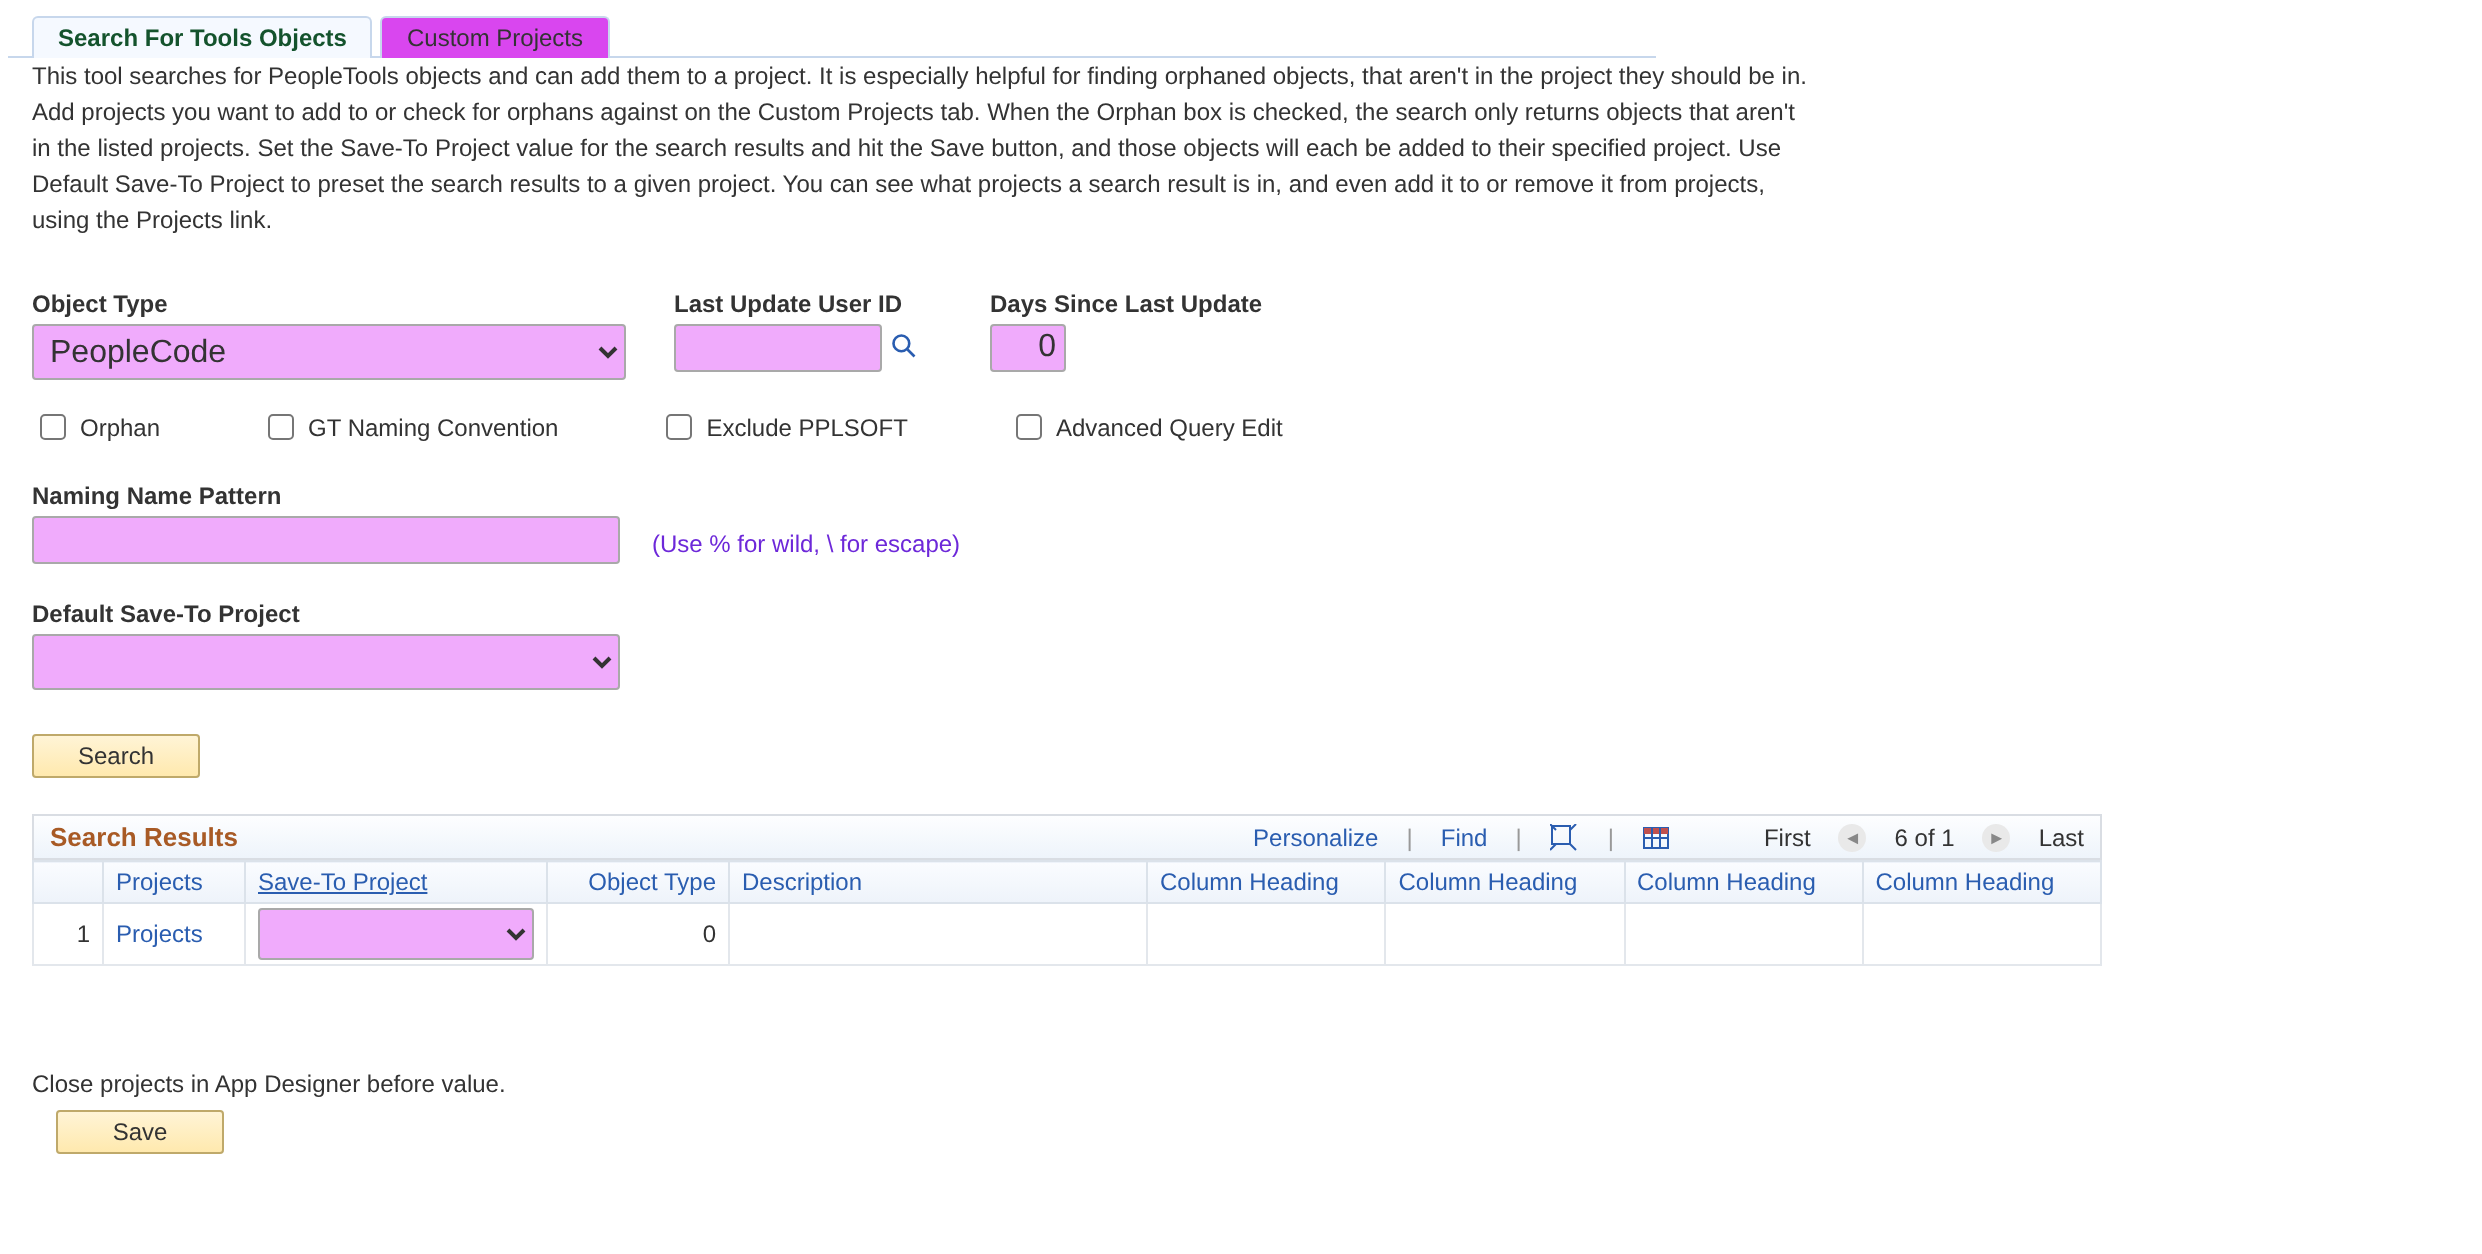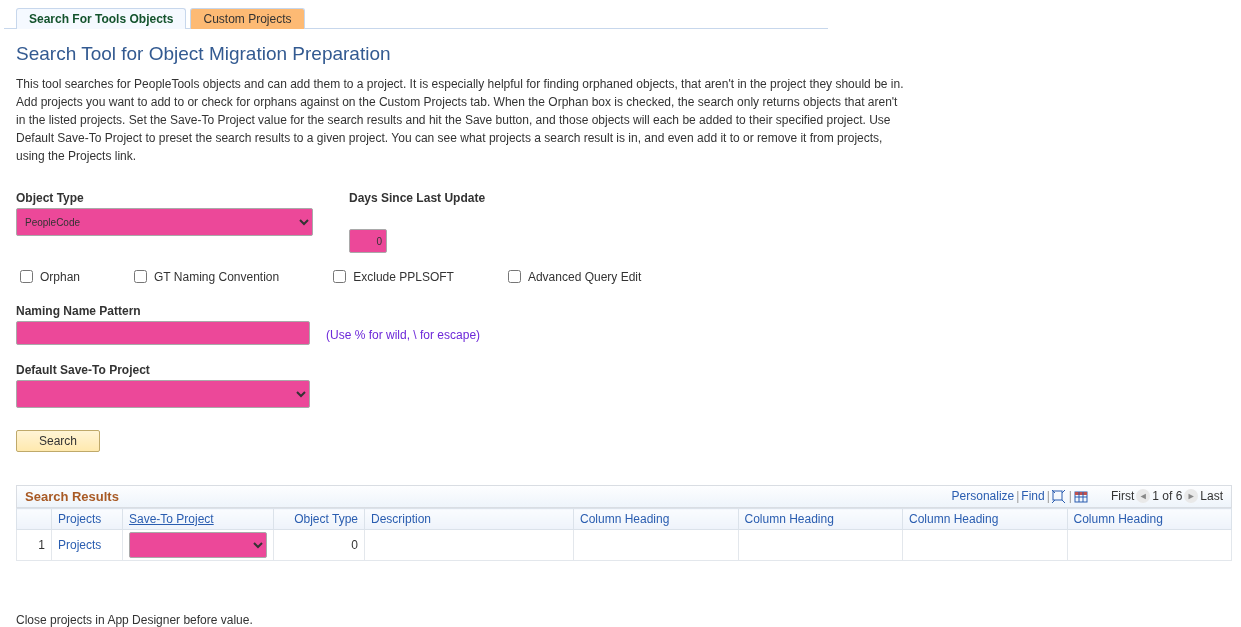--- a/index.html
+++ b/index.html
@@ -23,21 +23,21 @@
     display: flex;
     align-items: flex-end;
     border-bottom: 1px solid #c7d7ec;
     height: 24px;
     padding-left: 12px;
     width: 812px;
   }
   .tab {
     border: 1px solid #c7d7ec;
     border-bottom: none;
-    background: #fdba74;
+    background: #d946ef;
     padding: 3px 12px;
     margin-right: 4px;
     border-radius: 3px 3px 0 0;
     color: #333;
     cursor: pointer;
     position: relative;
     top: 1px;
   }
   .tab.active {
     background: #f5f9ff;
@@ -66,27 +66,27 @@
   }
   .form-row {
     display: flex;
     gap: 24px;
     margin-bottom: 14px;
   }
   .field { display: flex; flex-direction: column; }
   .field-label { font-weight: bold; color: #333; margin-bottom: 3px; }
   select, input[type="text"] {
     font-family: inherit;
-    font-size: 10px;
+    font-size: 16px;
     border: 1px solid #a9a9a9;
     border-radius: 2px;
     padding: 2px 4px;
     height: 18px;
     box-sizing: content-box;
-    background: #ec4899;
+    background: #f0abfc;
     color: #333;
   }
   select { height: 22px; }
   .w-obj-type { width: 287px; }
   .w-user-id { width: 94px; }
   .w-days { width: 28px; text-align: right; }
   .w-pattern { width: 284px; }
   .w-project { width: 284px; }
 
   .lookup-wrap { display: flex; align-items: center; gap: 4px; }
@@ -114,33 +114,33 @@
     padding: 3px 0;
     width: 84px;
     border-radius: 2px;
     cursor: pointer;
     font-family: inherit;
     font-size: 12px;
   }
 
   
   .grid-wrap {
-    margin: 33px 0 0 12px;
-    width: 1216px;
+    margin: 18px 0 0 12px;
+    width: 1035px;
   }
   .grid-header {
     display: flex;
     align-items: center;
     justify-content: space-between;
     background: linear-gradient(#fdfeff, #eef4fb);
     border: 1px solid #d9dde3;
     padding: 3px 8px;
   }
   .grid-title { color: #a85a25; font-weight: bold; font-size: 13px; }
-  .grid-tools { display: flex; align-items: flex-start; gap: 2px; color: #333; }
+  .grid-tools { display: flex; align-items: center; gap: 14px; color: #333; }
   .grid-link { color: #2a5db0; cursor: pointer; }
   .grid-sep { color: #999; }
   .grid-icon-btn {
     display: inline-flex; align-items: center; justify-content: center;
     width: 15px; height: 15px;
     cursor: pointer;
   }
   .nav-arrow {
     display: inline-flex; align-items: center; justify-content: center;
     width: 14px; height: 14px; border-radius: 50%;
@@ -179,33 +179,44 @@
 </head>
 <body>
 
 <div class="page">
 
   <div class="tab-row">
     <div class="tab active">Search For Tools Objects</div>
     <div class="tab">Custom Projects</div>
   </div>
 
-  <div class="page-title">Search Tool for Object Migration Preparation</div>
 
   <div class="desc">This tool searches for PeopleTools objects and can add them to a project. It is especially helpful for finding orphaned objects, that aren't in the project they should be in. Add projects you want to add to or check for orphans against on the Custom Projects tab. When the Orphan box is checked, the search only returns objects that aren't in the listed projects. Set the Save-To Project value for the search results and hit the Save button, and those objects will each be added to their specified project. Use Default Save-To Project to preset the search results to a given project. You can see what projects a search result is in, and even add it to or remove it from projects, using the Projects link.</div>
 
   <div class="form-area">
     <div class="form-row">
       <div class="field">
         <span class="field-label">Object Type</span>
         <select class="w-obj-type">
           <option>PeopleCode</option>
         </select>
       </div>
-      <div class="field" style="margin-left:12px;gap:21px;">
+      <div class="field">
+        <span class="field-label">Last Update User ID</span>
+        <div class="lookup-wrap">
+          <input type="text" class="w-user-id" value="" style="">
+          <span class="lookup-icon">
+            <svg width="14" height="14" viewBox="0 0 16 16">
+                <circle cx="6.5" cy="6.5" r="4.5" fill="none" stroke="#2a5db0" stroke-width="1.5"></circle>
+                <line x1="10" y1="10" x2="14" y2="14" stroke="#2a5db0" stroke-width="1.5"></line>
+              </svg>
+          </span>
+        </div>
+      </div>
+      <div class="field" style="margin-left:12px;">
         <span class="field-label">Days Since Last Update</span>
         <input type="text" class="w-days" value="0" style="">
       </div>
     </div>
   </div>
 
   <div class="check-row">
     <div class="check-item">
       <input type="checkbox" style="">
       <label>Orphan</label>
@@ -263,21 +274,21 @@
               <rect x="1" y="2" width="12" height="10" fill="none" stroke="#2a5db0"></rect>
               <rect x="1" y="2" width="12" height="3" fill="#c0504d"></rect>
               <line x1="1" y1="7" x2="13" y2="7" stroke="#2a5db0"></line>
               <line x1="5" y1="2" x2="5" y2="12" stroke="#2a5db0"></line>
               <line x1="9" y1="2" x2="9" y2="12" stroke="#2a5db0"></line>
             </svg>
         </span>
         <span style="width:18px;"></span>
         <span>First</span>
         <span class="nav-arrow">◄</span>
-        <span>1 of 6</span>
+        <span>6 of 1</span>
         <span class="nav-arrow">►</span>
         <span>Last</span>
       </span>
     </div>
     <table class="grid">
       <thead>
         <tr>
           <th class="num-col"></th>
           <th style="width:58px;">Projects</th>
           <th style="width:136px;text-decoration:underline;">Save-To Project</th>

